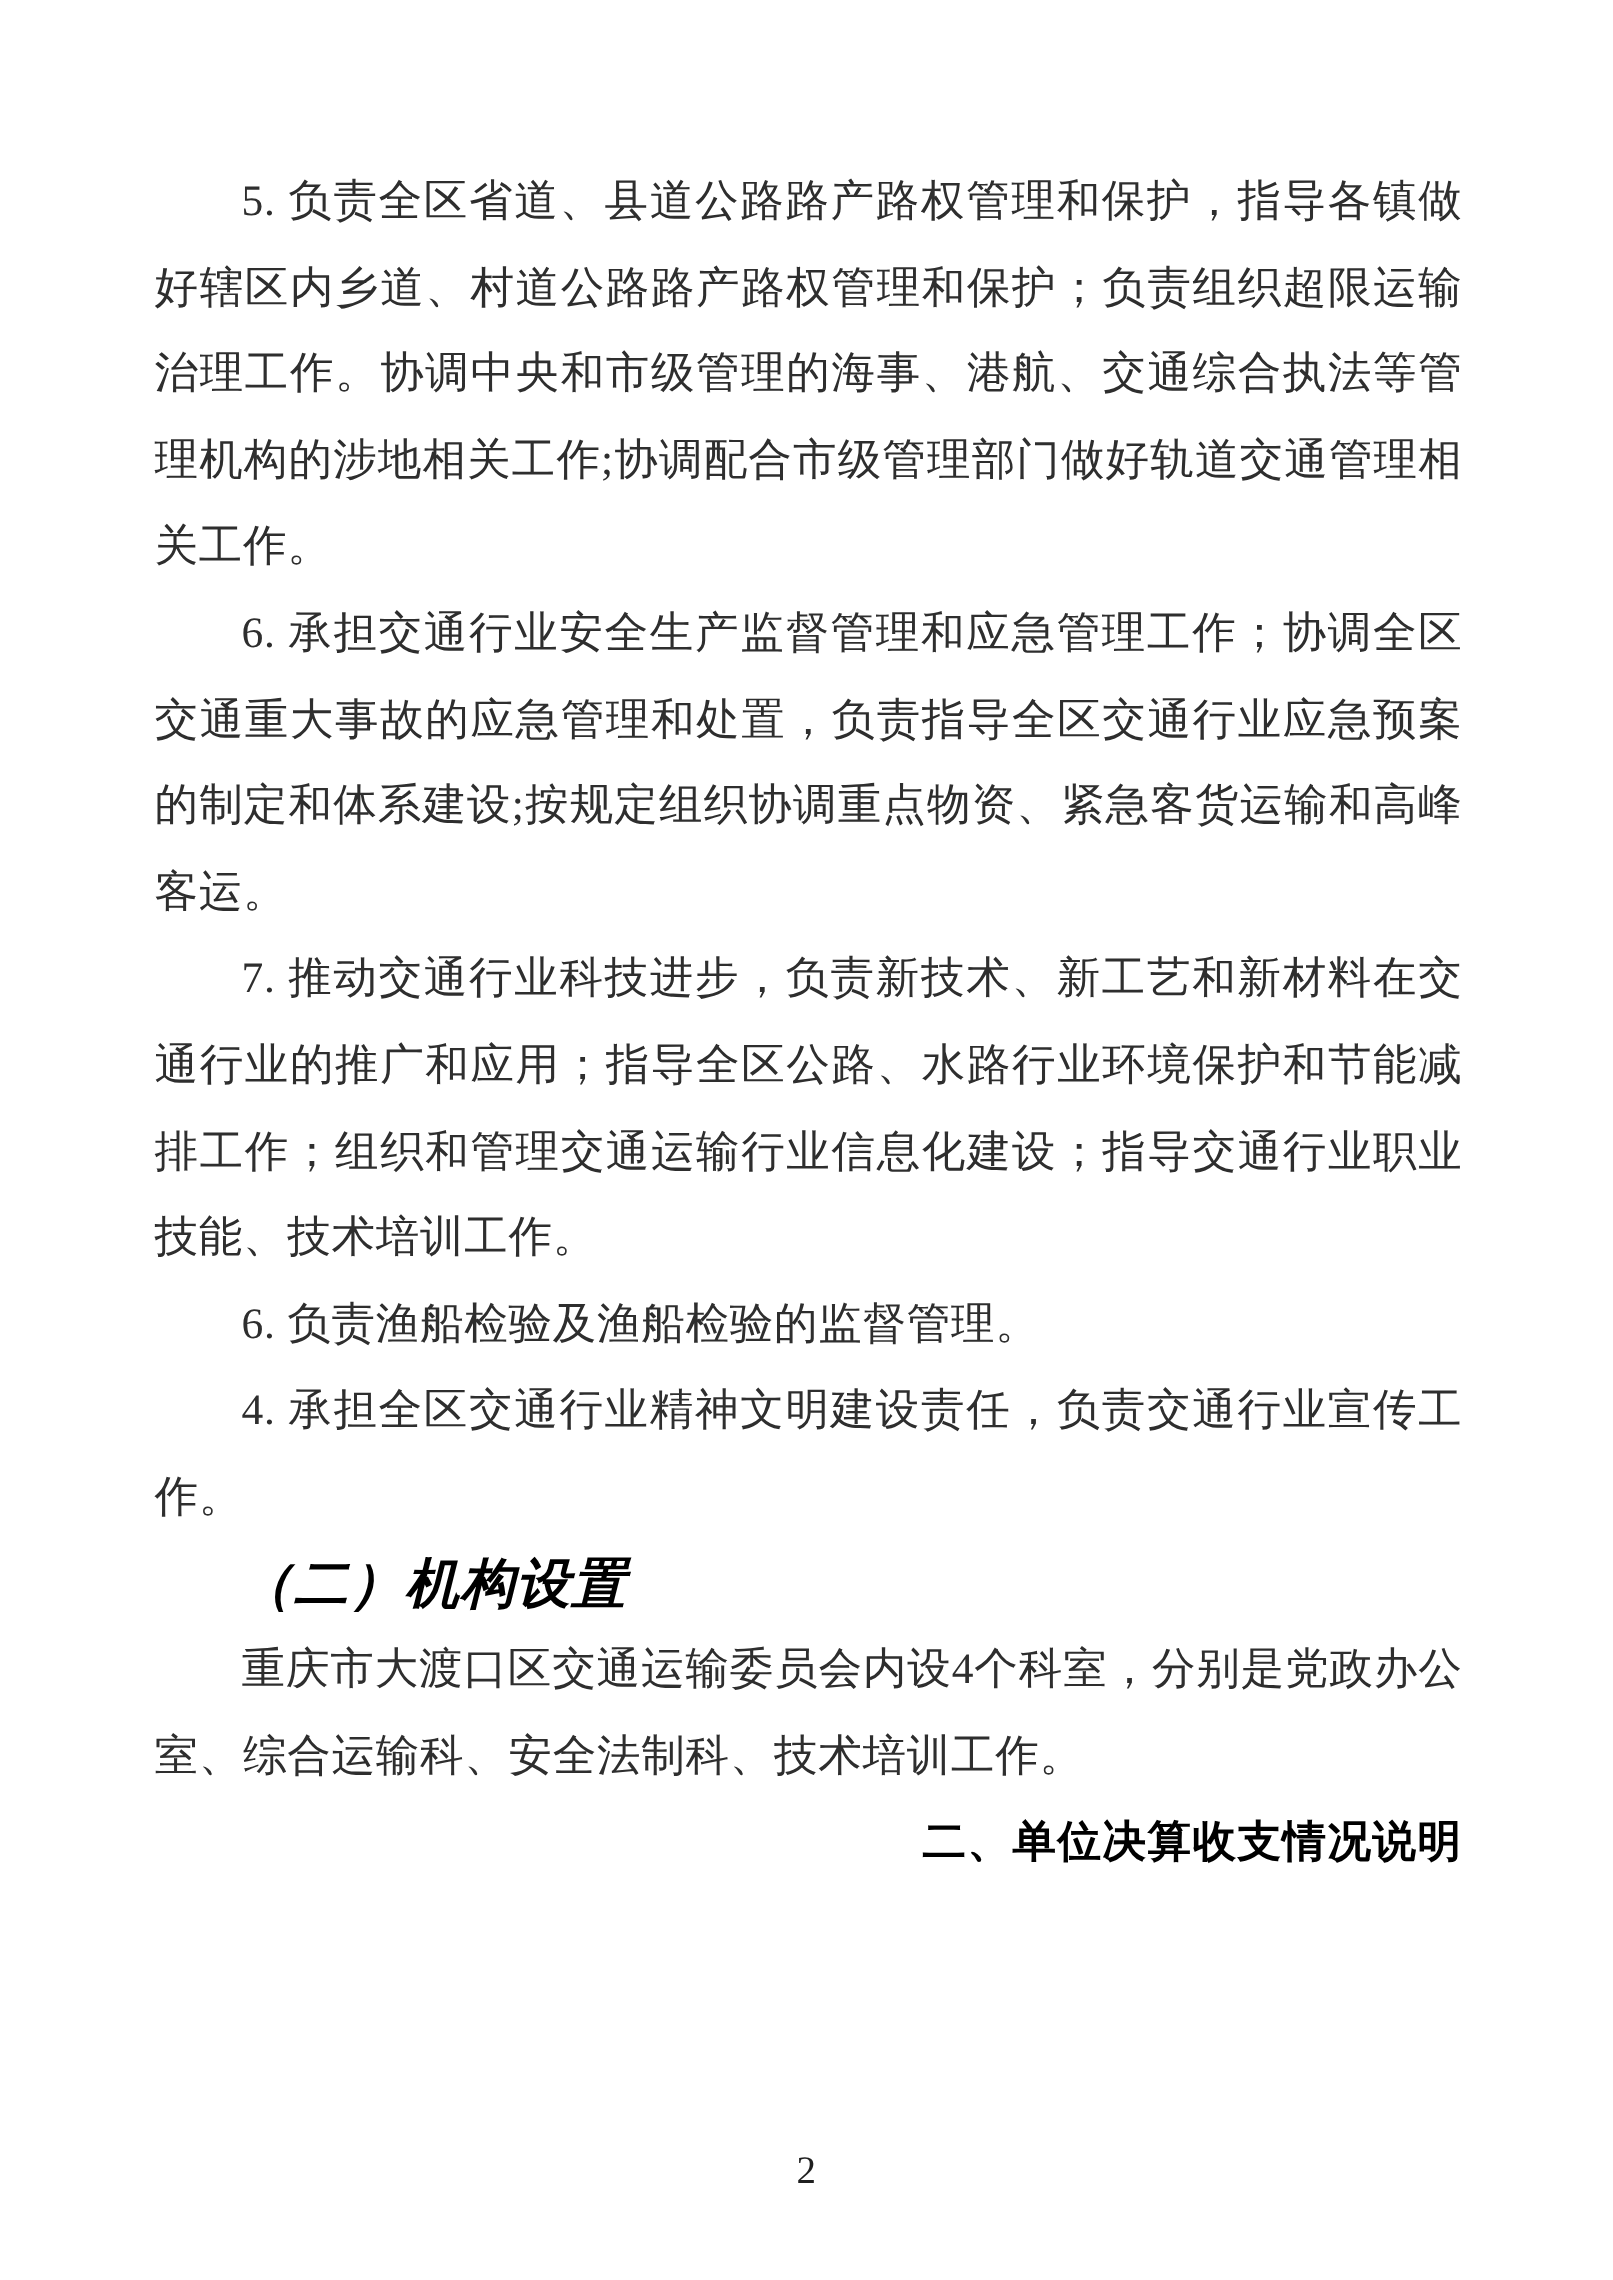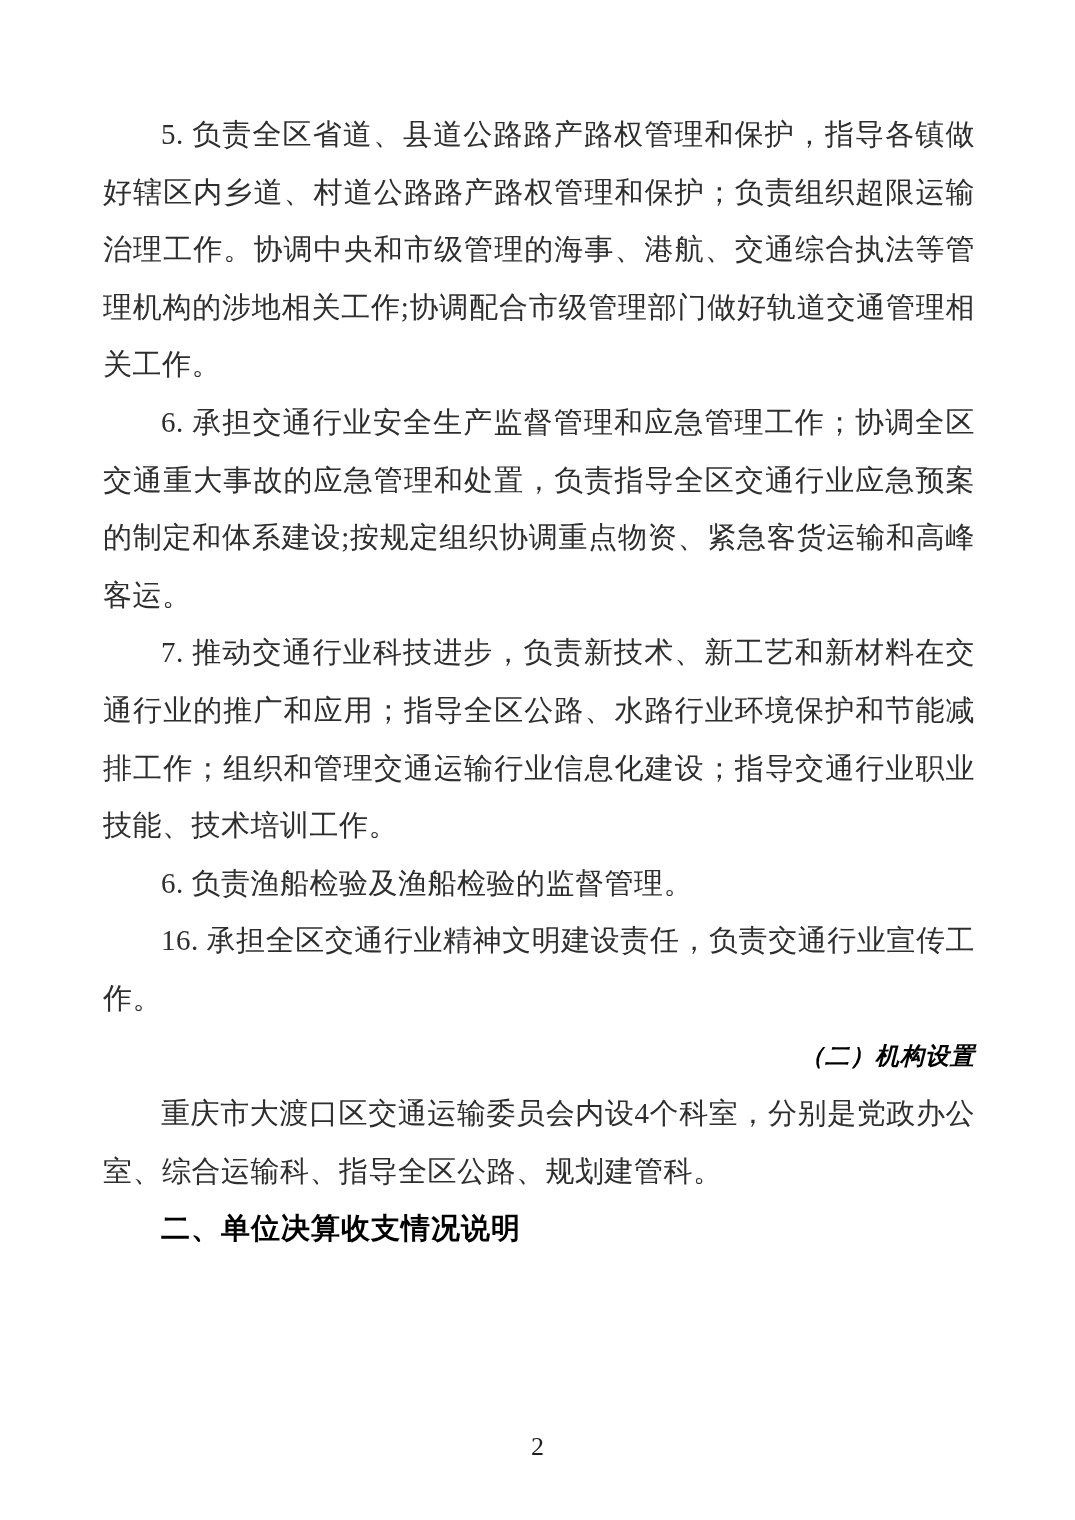--- a/index.html
+++ b/index.html
@@ -30,41 +30,41 @@
     color: #2e2e2e;
     text-align: justify;
     text-justify: inter-character;
     text-indent: 58px;
     letter-spacing: 0.5px;
     font-weight: normal;
   }
   .heading-kai {
     margin: 0;
     padding: 0;
-    font-size: 24px;
+    font-size: 36px;
     line-height: 57.6px;
     color: #000000;
     font-weight: bold;
     font-style: italic;
     text-indent: 56px;
     letter-spacing: 1px;
     font-family: "Liberation Serif", "DejaVu Serif", serif;
-    text-align: right;
   }
   .heading-hei {
     margin: 0;
     padding: 0;
     font-size: 29px;
     line-height: 57.6px;
     color: #000000;
     font-weight: bold;
     font-style: normal;
     text-indent: 58px;
     letter-spacing: 1px;
     font-family: "Liberation Sans", "DejaVu Sans", sans-serif;
+    text-align: right;
   }
   .footer {
     position: absolute;
     left: 0;
     top: 1432px;
     width: 100%;
     text-align: center;
   }
   .page-number {
     font-size: 26px;
@@ -74,22 +74,22 @@
 </style>
 </head>
 <body>
 
 <div class="page">
   <div class="content">
     <p class="para">5. 负责全区省道、县道公路路产路权管理和保护，指导各镇做好辖区内乡道、村道公路路产路权管理和保护；负责组织超限运输治理工作。协调中央和市级管理的海事、港航、交通综合执法等管理机构的涉地相关工作;协调配合市级管理部门做好轨道交通管理相关工作。</p>
     <p class="para">6. 承担交通行业安全生产监督管理和应急管理工作；协调全区交通重大事故的应急管理和处置，负责指导全区交通行业应急预案的制定和体系建设;按规定组织协调重点物资、紧急客货运输和高峰客运。</p>
     <p class="para">7. 推动交通行业科技进步，负责新技术、新工艺和新材料在交通行业的推广和应用；指导全区公路、水路行业环境保护和节能减排工作；组织和管理交通运输行业信息化建设；指导交通行业职业技能、技术培训工作。</p>
     <p class="para">6. 负责渔船检验及渔船检验的监督管理。</p>
-    <p class="para">16. 承担全区交通行业精神文明建设责任，负责交通行业宣传工作。</p>
+    <p class="para">4. 承担全区交通行业精神文明建设责任，负责交通行业宣传工作。</p>
     <p class="heading-kai">（二）机构设置</p>
-    <p class="para">重庆市大渡口区交通运输委员会内设4个科室，分别是党政办公室、综合运输科、指导全区公路、规划建管科。</p>
+    <p class="para">重庆市大渡口区交通运输委员会内设4个科室，分别是党政办公室、综合运输科、安全法制科、技术培训工作。</p>
     <p class="heading-hei">二、单位决算收支情况说明</p>
   </div>
 
   <div class="footer">
     <span class="page-number">2</span>
   </div>
 </div>
 
 </body></html>

